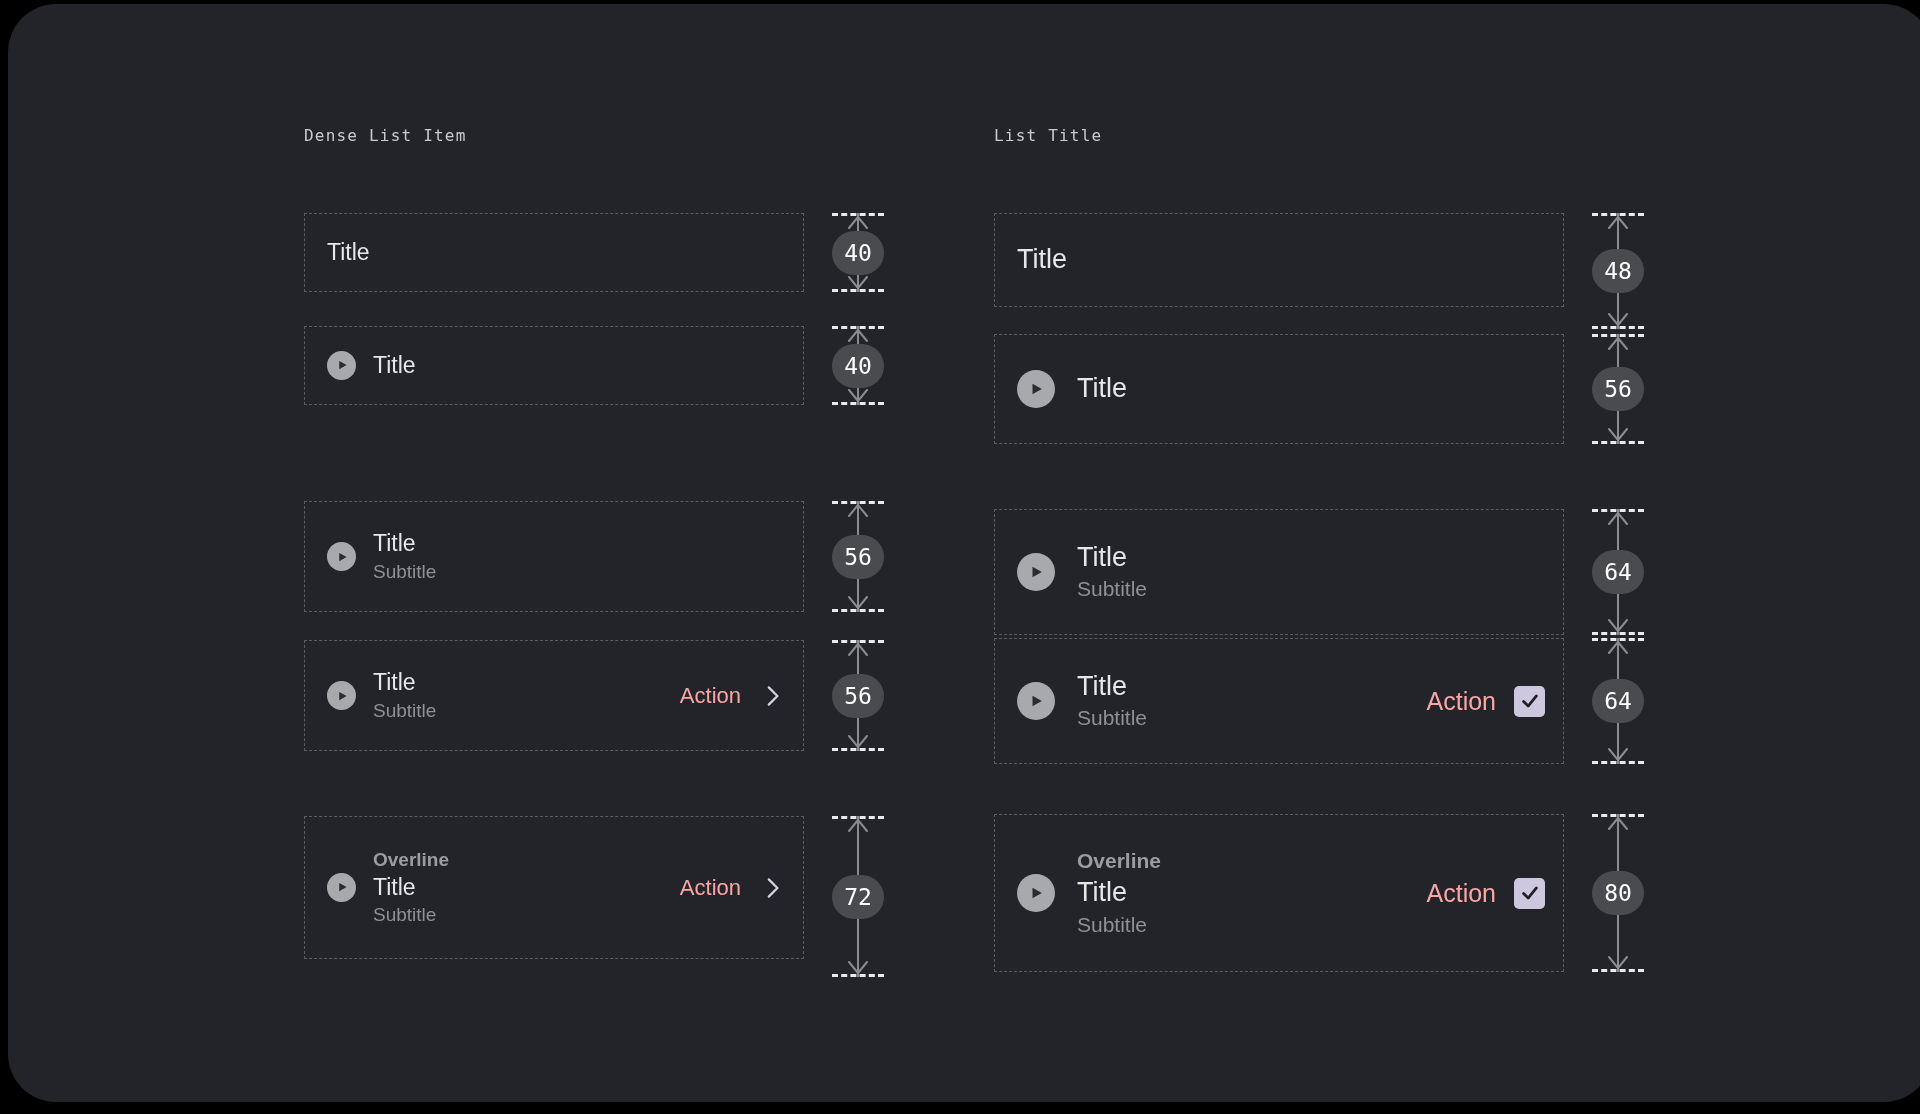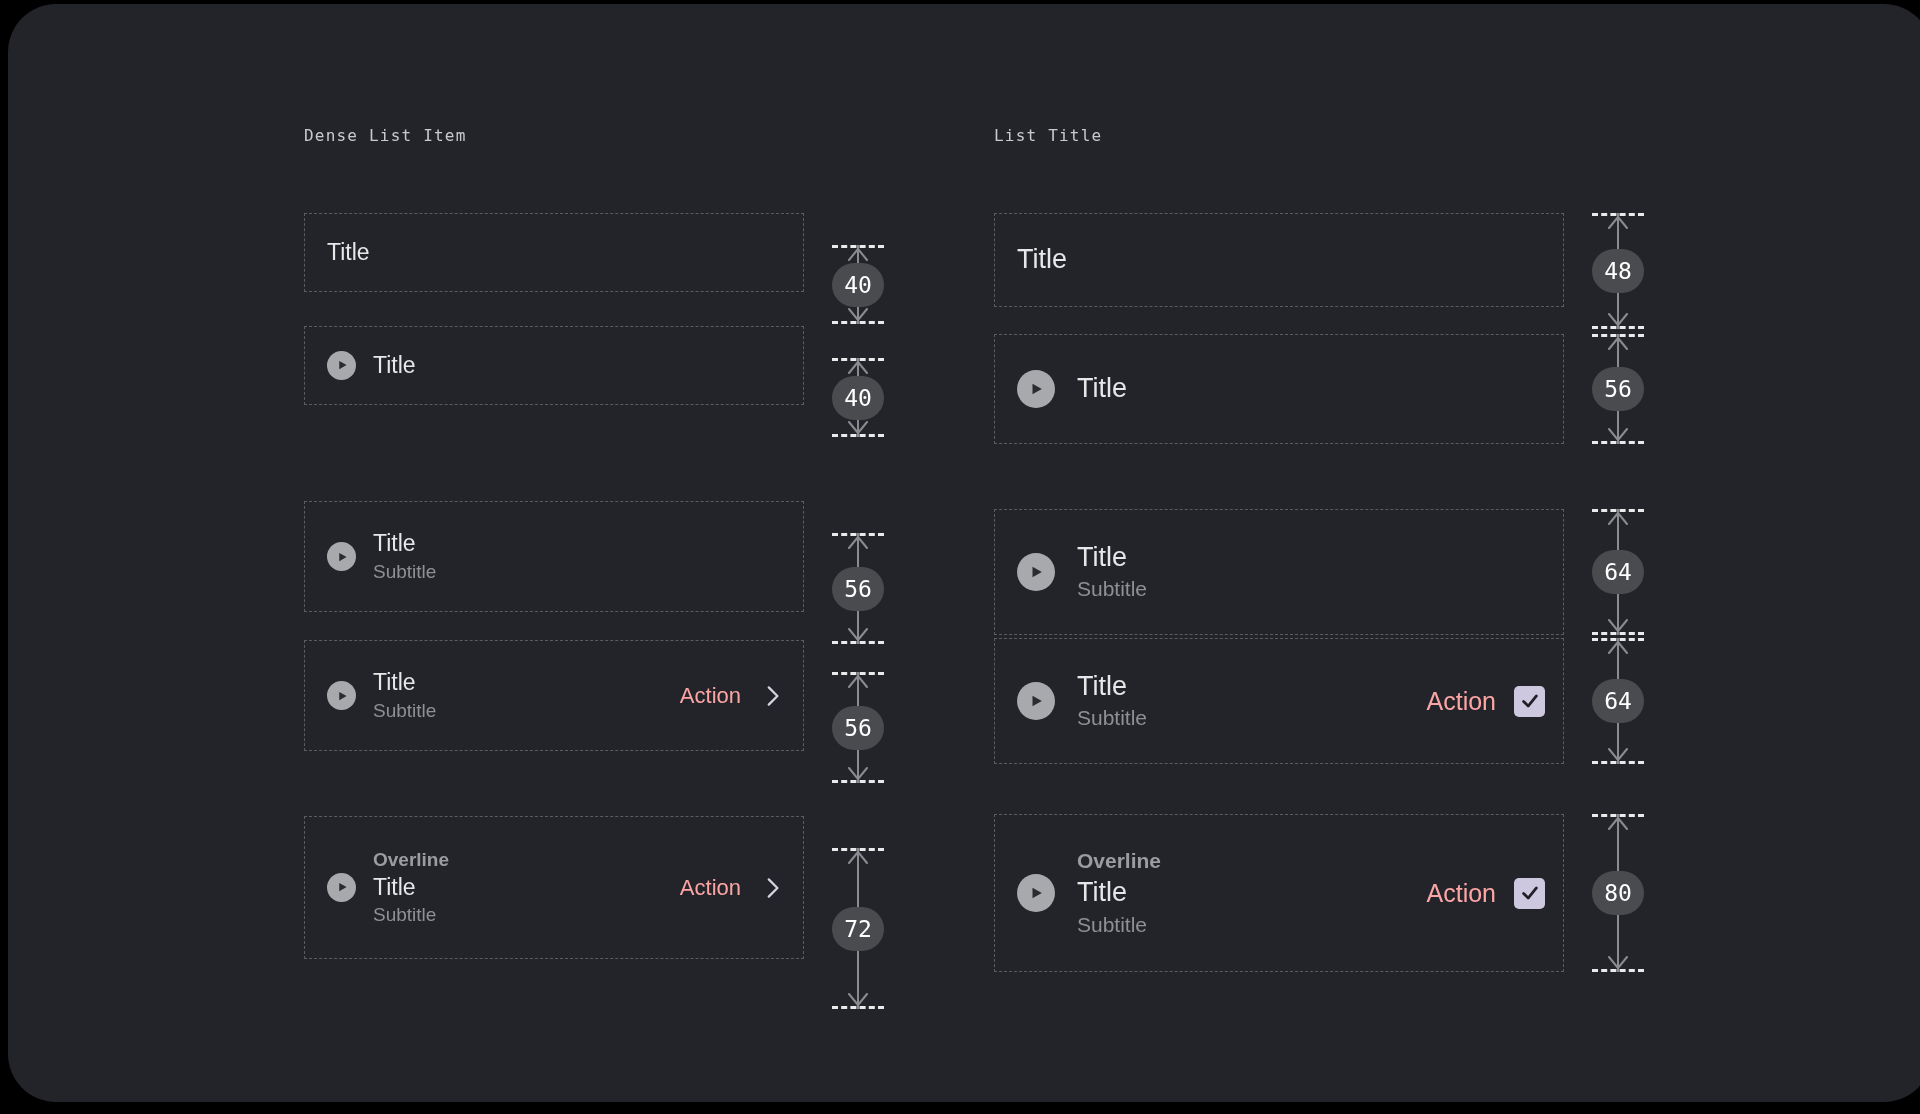--- a/index.html
+++ b/index.html
@@ -95,21 +95,21 @@
     width: 31px; height: 31px;
     background: #cdc7e0;
     border-radius: 5px;
     display: flex;
     align-items: center;
     justify-content: center;
   }
 
   
   .measure { position: absolute; }
-  .dense .measure { left: 528px; width: 52px; margin-top: 32px; }
+  .dense .measure { left: 528px; width: 52px; }
   .regular .measure { left: 598px; width: 52px; }
   .m-cap {
     position: absolute; left: 0; width: 52px; height: 0;
     border-top: 3px dashed #e9eaec;
   }
   .m-cap.top { top: 0; }
   .m-cap.bottom { bottom: 0; }
   .m-line { position: absolute; left: 25px; top: 0; bottom: 0; width: 2px; background: #8a8b90; }
   .m-arrow { position: absolute; left: 14px; width: 24px; height: 14px; }
   .m-arrow.up { top: 2px; }

